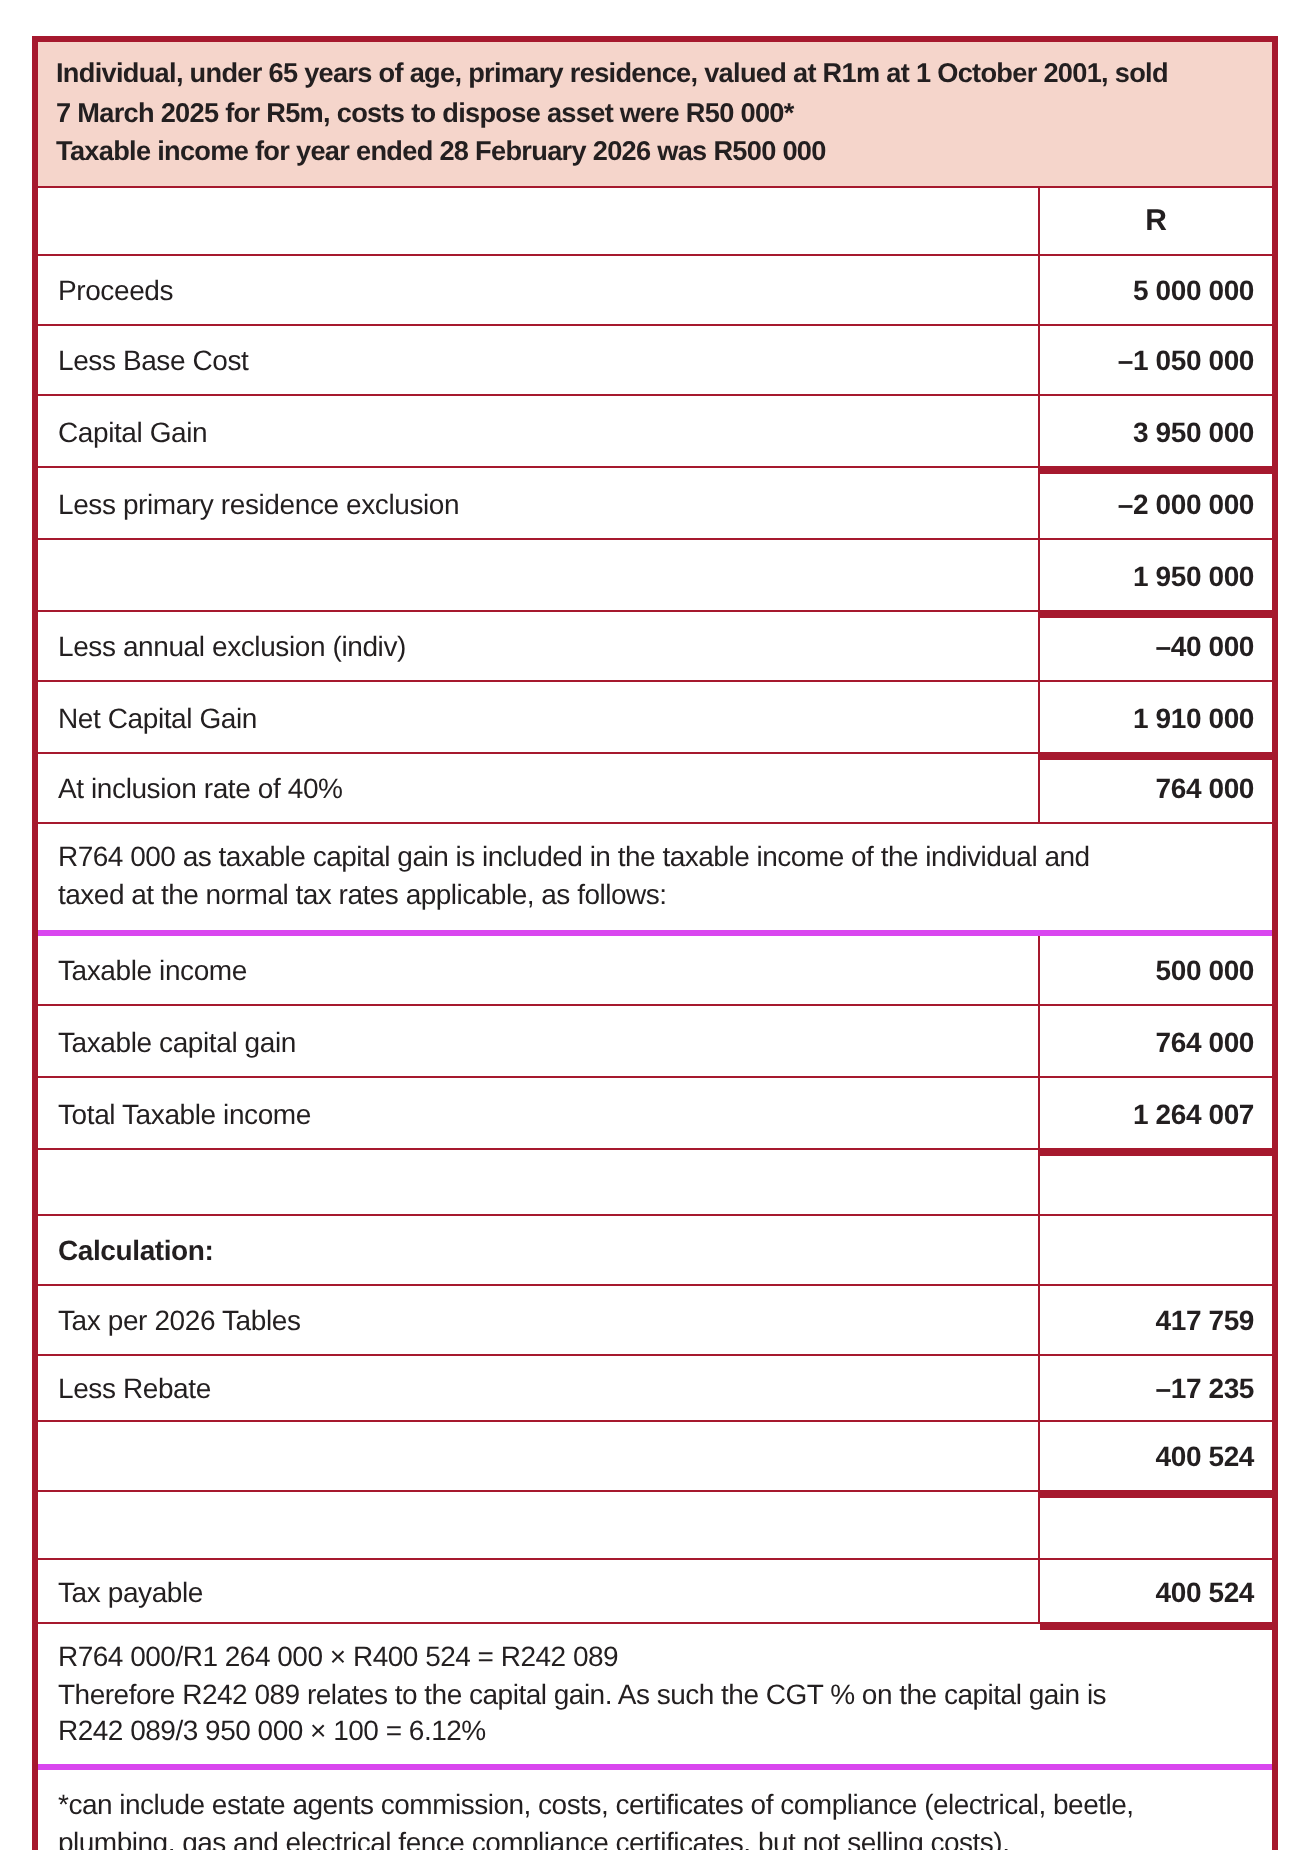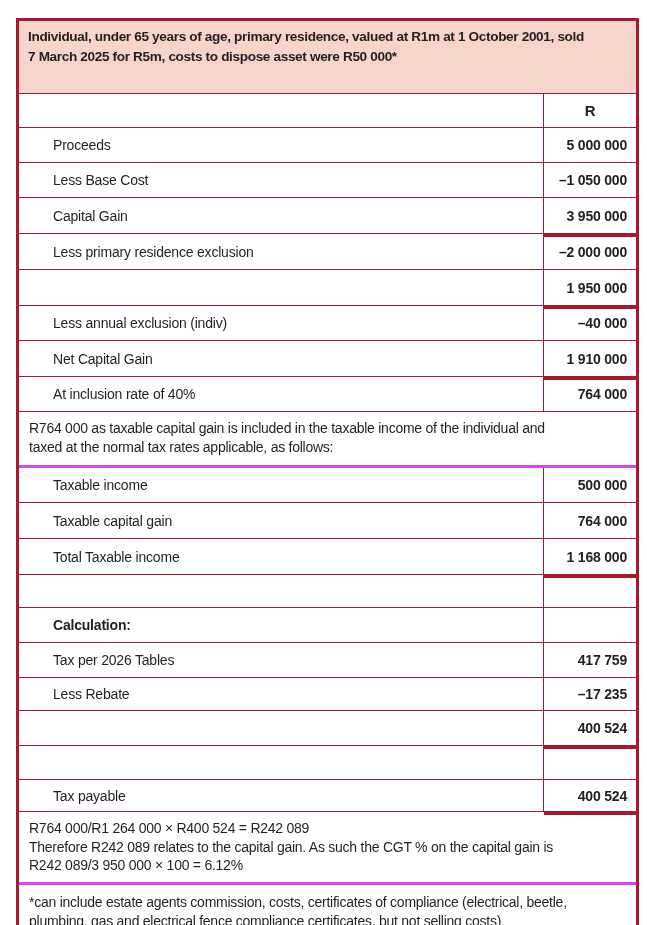--- a/index.html
+++ b/index.html
@@ -1,35 +1,36 @@
 <!DOCTYPE html>
 <html><head>
 <meta charset="utf-8">
 <style>
   html, body { margin: 0; padding: 0; background: #ffffff; }
   body { width: 647px; height: 925px; position: relative; font-family: "Liberation Sans", "DejaVu Sans", sans-serif; color: #231f20; }
   .box { position: absolute; left: 16px; top: 18px; width: 617px; border: 3px solid #a6192e; background: #ffffff; }
   .hdr { background: #f5d5cb; padding: 6px 10px 6px 9px; height: 60px; font-weight: bold; font-size: 13.6px; line-height: 19.5px; letter-spacing: -0.35px; border-bottom: 1px solid #a6192e; }
   .hdr div { white-space: nowrap; }
   .row { display: flex; border-bottom: 1px solid #a6192e; font-size: 14px; letter-spacing: -0.2px; }
-  .row .lbl { flex: 0 0 501px; border-right: 1px solid #a6192e; padding-left: 10px; display: flex; align-items: center; box-sizing: border-box; margin-left: 24px; }
+  .row .lbl { flex: 0 0 501px; border-right: 1px solid #a6192e; padding-left: 10px; display: flex; align-items: center; box-sizing: border-box; }
   .row .val { flex: 1 1 auto; text-align: right; padding-right: 9px; display: flex; align-items: center; justify-content: flex-end; box-sizing: border-box; font-family: "Liberation Sans", sans-serif; font-weight: bold; }
   .row .val.center { justify-content: center; padding-right: 0; font-weight: bold; font-size: 15px; }
   .row.thick .val { border-bottom: 4px solid #a6192e; margin-bottom: -4px; position: relative; z-index: 1; }
   .bold { font-weight: bold; }
   .para { border-bottom: 3px solid #d946ef; padding: 7px 10px 6px 10px; font-size: 14px; line-height: 18.5px; letter-spacing: -0.25px; }
   .para.last { border-bottom: none; padding-top: 8px; padding-bottom: 7px; }
 </style>
 </head>
 <body>
 
 <div class="box">
   <div class="hdr">
     <div>Individual, under 65 years of age, primary residence, valued at R1m at 1 October 2001, sold</div>
     <div>7 March 2025 for R5m, costs to dispose asset were R50 000*</div>
+    <div>Taxable income for year ended 28 February 2026 was R500 000</div>
   </div>
 
   <div class="row" style="height:33px">
     <div class="lbl"></div>
     <div class="val center">R</div>
   </div>
 
   <div class="row" style="height:34px">
     <div class="lbl">Proceeds</div>
     <div class="val">5 000 000</div>
@@ -71,21 +72,21 @@
   <div class="row" style="height:34px">
     <div class="lbl">Taxable income</div>
     <div class="val">500 000</div>
   </div>
   <div class="row" style="height:35px">
     <div class="lbl">Taxable capital gain</div>
     <div class="val">764 000</div>
   </div>
   <div class="row thick" style="height:35px">
     <div class="lbl">Total Taxable income</div>
-    <div class="val">1 168 000</div>
+    <div class="val">1 264 007</div>
   </div>
   <div class="row" style="height:32px">
     <div class="lbl"></div>
     <div class="val"></div>
   </div>
   <div class="row" style="height:34px">
     <div class="lbl bold">Calculation:</div>
     <div class="val"></div>
   </div>
   <div class="row" style="height:34px">

